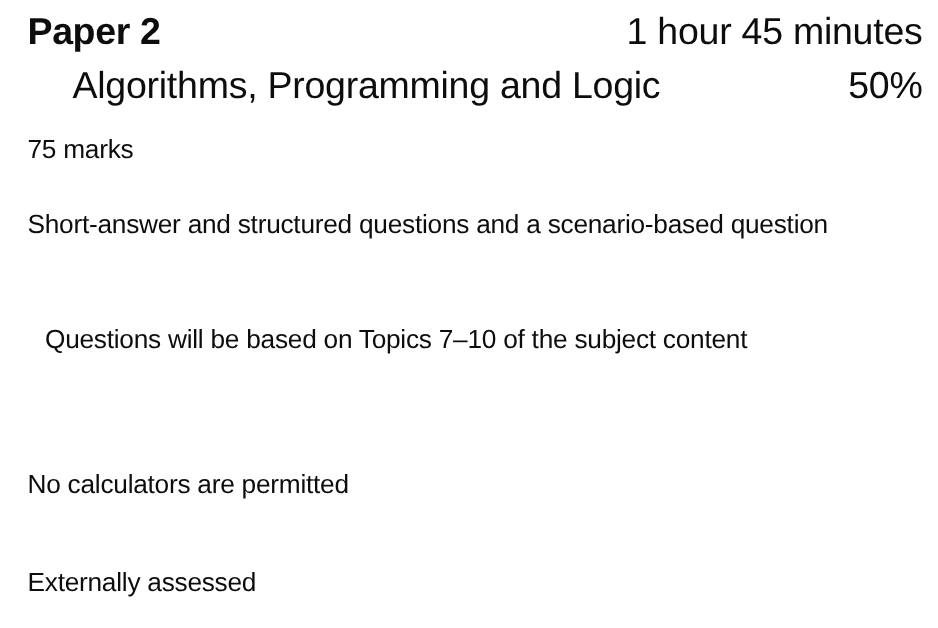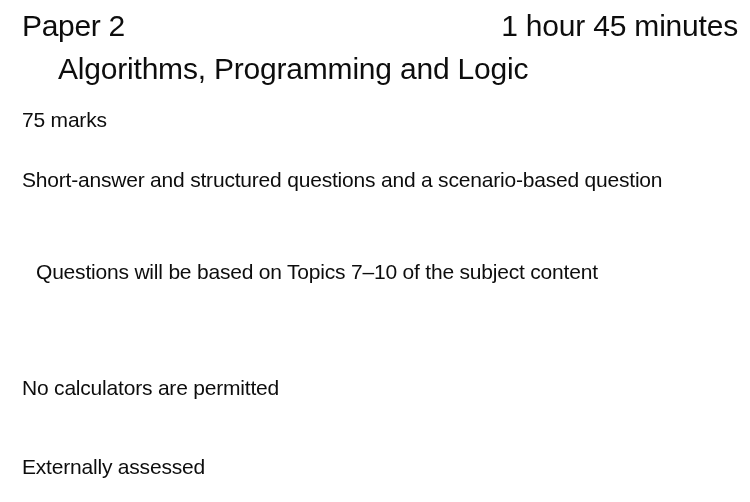--- a/index.html
+++ b/index.html
@@ -46,21 +46,21 @@
     left: 22px;
     right: 12px;
     top: 10px;
     display: flex;
     align-items: baseline;
     justify-content: space-between;
     font-size: 30px;
     line-height: 32px;
   }
   .paper-label {
-    font-weight: 400;
+    font-weight: 700;
     letter-spacing: -0.3px;
   }
   .duration {
     font-weight: 400;
     letter-spacing: -0.2px;
   }
 
   
   .subject-row {
     position: absolute;
@@ -161,20 +161,21 @@
 
 <div class="spec-sheet">
 
   <div class="header-row">
     <span class="paper-label">Paper 2</span>
     <span class="duration">1 hour 45 minutes</span>
   </div>
 
   <div class="subject-row">
     <span class="subject-title">Algorithms, Programming and Logic</span>
+    <span class="subject-weight">50%</span>
   </div>
 
   <div class="line marks">75 marks</div>
 
   <div class="line wrapline format">Short-answer and structured questions and a scenario-based question</div>
 
   <div class="line wrapline topics">Questions will be based on Topics 7–10 of the subject content</div>
 
 
   <div class="line calculators">No calculators are permitted</div>

